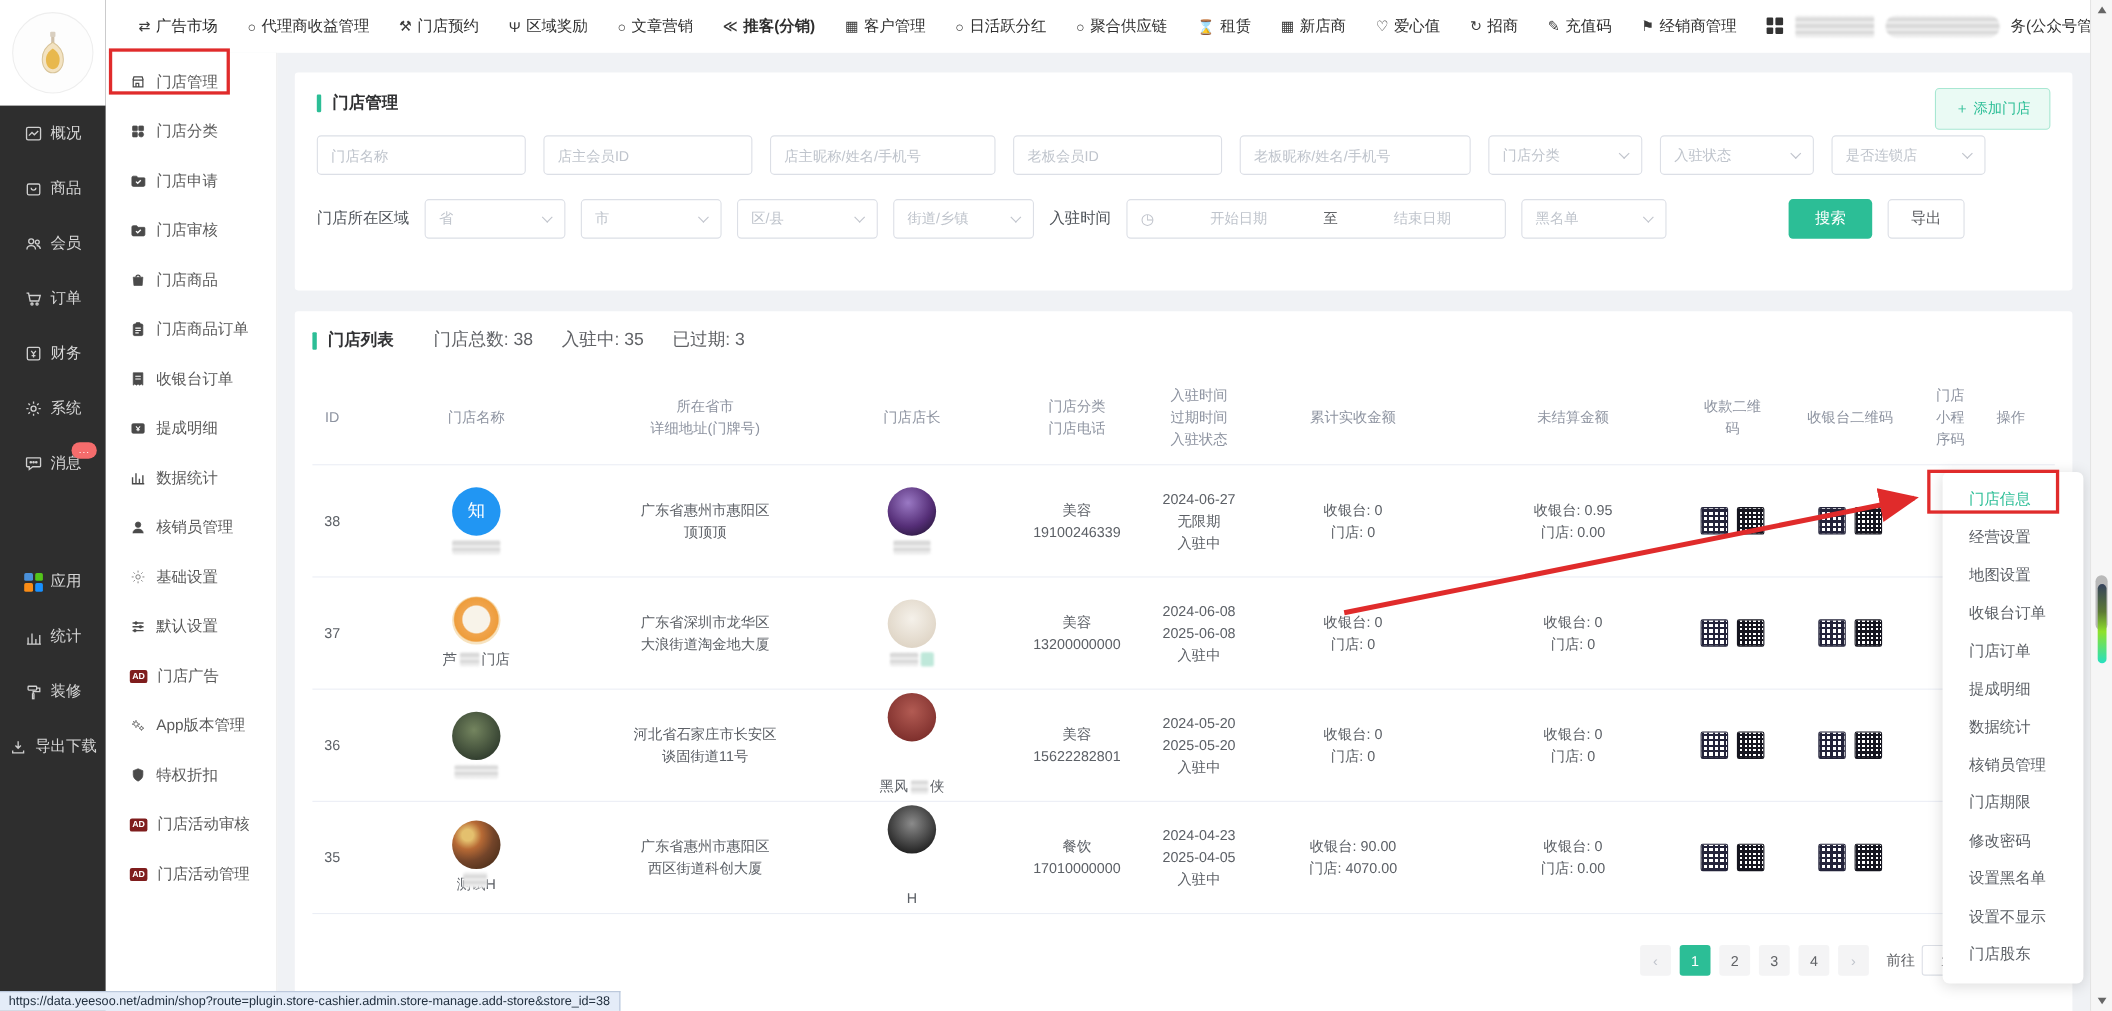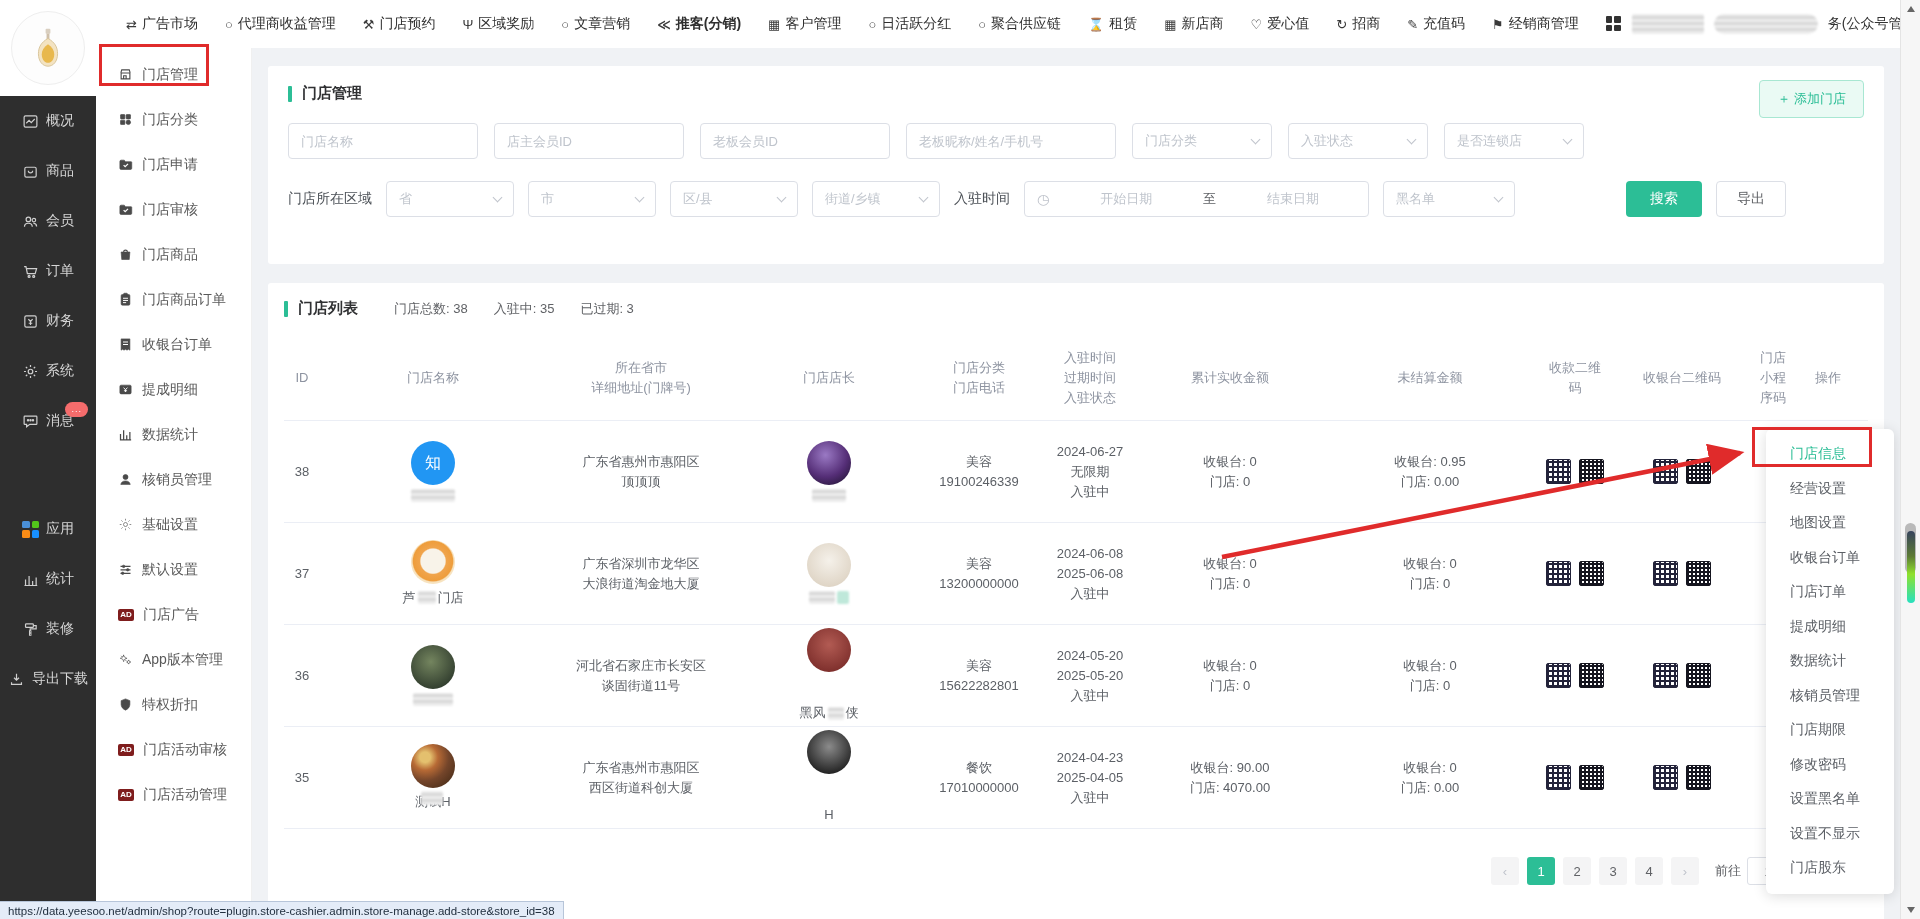--- a/index.html
+++ b/index.html
@@ -48,21 +48,21 @@
   .user-suffix { font-size:14px; color:#333; white-space:nowrap; }
 
   
   .main { position:absolute; left:252px; top:48px; right:20px; bottom:0; }
   .card { position:absolute; left:16px; right:16px; background:#fff; border-radius:3px; }
   .card1 { top:18px; height:198px; padding:18px 20px; }
   .card2 { top:235px; height:660px; padding:16px 16px 0 16px; }
   .ctitle { display:flex; align-items:center; gap:10px; }
   .gbar { width:4px; height:16px; background:#2cbe96; border-radius:1px; }
   .ctitle-text { font-size:15px; font-weight:bold; color:#303133; }
-  .stats { display:flex; gap:26px; margin-left:26px; font-size:13px; color:#606266; }
+  .stats { display:flex; gap:26px; margin-left:26px; font-size:16px; color:#606266; }
   .mint-btn { position:absolute; right:20px; top:14px; background:#eafaf4; border:1px solid #a8e7d2;
     color:#2cbe96; font-size:13px; padding:9px 17px; border-radius:4px; cursor:pointer; }
 
   .frow { display:flex; align-items:center; gap:16px; }
   .frow1 { margin-top:20px; }
   .frow2 { margin-top:22px; gap:14px; }
   .inp, .sel, .datebox { height:36px; border:1px solid #dcdfe6; border-radius:4px; background:#fff;
     font-size:13px; color:#bfc4cc; display:flex; align-items:center; padding:0 12px; }
   input.inp { color:#606266; }
   input.inp::placeholder { color:#bfc4cc; }
@@ -524,20 +524,21 @@
 
   <section class="card card1">
     <div class="ctitle">
         <span class="gbar"></span>
       <span class="ctitle-text">门店管理</span>
       </div>
     <button class="mint-btn">＋ 添加门店</button>
     <div class="frow frow1">
       <input class="inp" style="width: 190px;" placeholder="门店名称">
       <input class="inp" style="width: 190px;" placeholder="店主会员ID">
+      <input class="inp" style="width: 205px;" placeholder="店主昵称/姓名/手机号">
       <input class="inp" style="width: 190px;" placeholder="老板会员ID">
       <input class="inp" style="width: 210px;" placeholder="老板昵称/姓名/手机号">
       <div class="sel" style="width:140px">
           <span>门店分类</span>
           <span class="caret"></span>
         </div>
       <div class="sel" style="width:140px">
           <span>入驻状态</span>
           <span class="caret"></span>
         </div>

